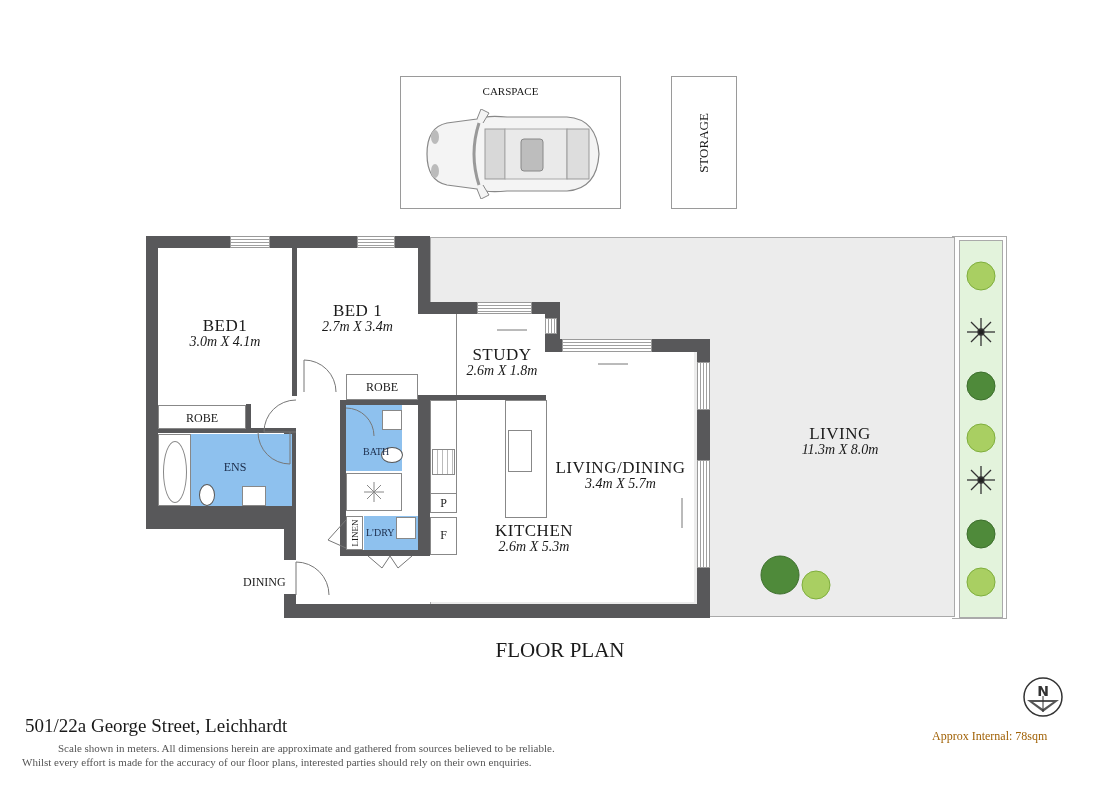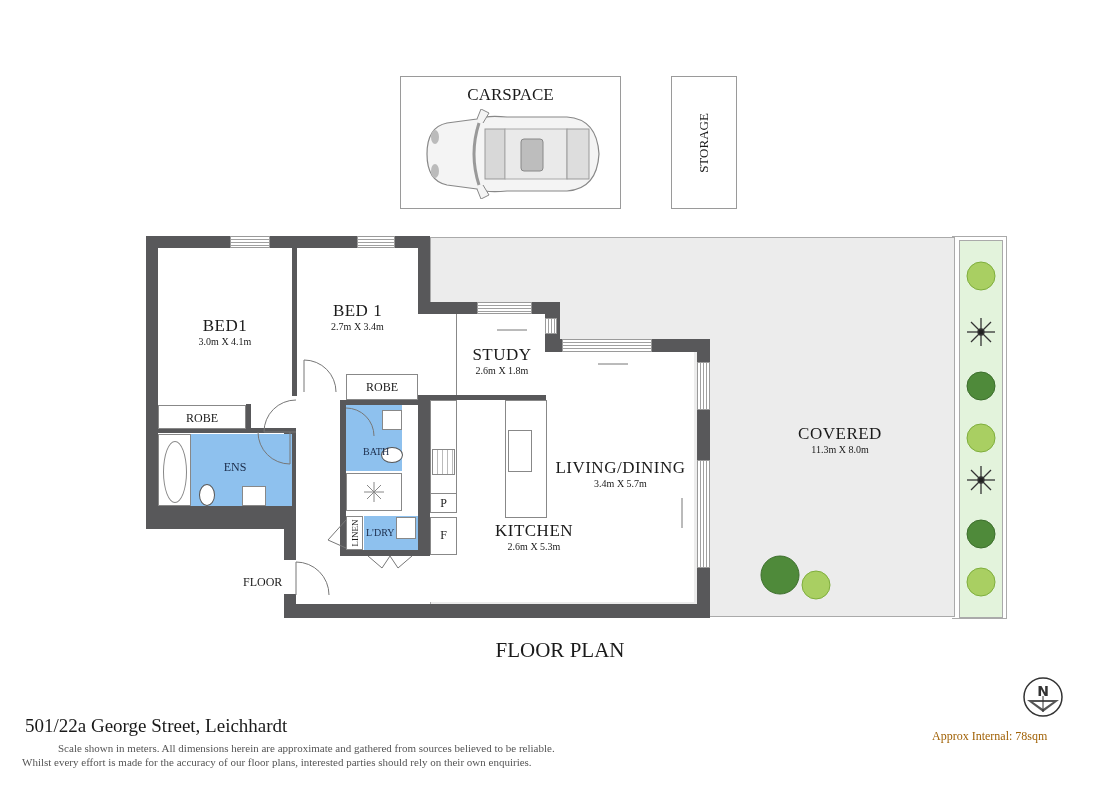--- a/index.html
+++ b/index.html
@@ -4,30 +4,30 @@
 <style>
   html,body{margin:0;padding:0;background:#ffffff;}
   body{width:1120px;height:792px;position:relative;overflow:hidden;font-family:"DejaVu Serif","Liberation Serif",serif;color:#1a1a1a;}
   .abs{position:absolute;}
   .wall{position:absolute;background:#58585a;}
   .win{position:absolute;background:#fff;border:1px solid #9a9a9a;box-sizing:border-box;}
   .win.h{background:repeating-linear-gradient(to bottom,#fff 0,#fff 2px,#a0a0a0 2px,#a0a0a0 3px);}
   .win.v{background:repeating-linear-gradient(to right,#fff 0,#fff 2px,#a0a0a0 2px,#a0a0a0 3px);}
   .lbl{position:absolute;text-align:center;font-family:"Liberation Serif","DejaVu Serif",serif;color:#1a1a1a;white-space:nowrap;}
   .room-name{font-size:17px;letter-spacing:0.5px;line-height:19px;}
-  .room-dim{font-size:10px;line-height:14px;}
+  .room-dim{font-size:14px;line-height:14px;font-style:italic;}
   .small{font-size:12px;}
   .blue{position:absolute;background:#8ec1ee;}
   .thin{position:absolute;border:1px solid #888;box-sizing:border-box;background:#fff;}
 </style>
 </head>
 <body>
 
 <div class="abs" style="left:400px;top:76px;width:221px;height:133px;border:1px solid #9a9a9a;box-sizing:border-box;">
-  <div class="lbl small" style="left:0;right:0;top:8px;font-size:17px;">CARSPACE</div>
+  <div class="lbl small" style="left:0;right:0;top:8px;font-size:11px;">CARSPACE</div>
   <svg class="abs" style="left:16px;top:32px" width="190" height="90" viewBox="0 0 190 90">
     <path d="M10 45 Q10 18 30 14 L60 10 Q70 6 90 8 L150 8 Q180 10 182 45 Q180 80 150 82 L90 82 Q70 84 60 80 L30 76 Q10 72 10 45 Z" fill="#f4f4f4" stroke="#888" stroke-width="1.2"></path>
     <path d="M62 14 Q52 45 62 76" fill="none" stroke="#999" stroke-width="3"></path>
     <rect x="68" y="20" width="20" height="50" fill="#d8d8d8" stroke="#999"></rect>
     <rect x="88" y="20" width="62" height="50" fill="#eaeaea" stroke="#aaa"></rect>
     <rect x="104" y="30" width="22" height="32" rx="3" fill="#bdbdbd" stroke="#888"></rect>
     <rect x="150" y="20" width="22" height="50" fill="#ddd" stroke="#999"></rect>
     <ellipse cx="18" cy="28" rx="4" ry="7" fill="#bbb"></ellipse>
     <ellipse cx="18" cy="62" rx="4" ry="7" fill="#bbb"></ellipse>
     <path d="M60 10 L64 0 L72 4 L66 14" fill="#f4f4f4" stroke="#888"></path>
@@ -72,21 +72,21 @@
   <g>
       <circle cx="21" cy="342" r="14" fill="#a9cf62" stroke="#7fae3c"></circle>
     </g>
 </svg>
 <svg class="abs" style="left:758px;top:553px" width="80" height="50">
   <circle cx="22" cy="22" r="19" fill="#4f8a3a" stroke="#3c6e2c"></circle>
   <circle cx="58" cy="32" r="14" fill="#a9cf62" stroke="#7fae3c"></circle>
 </svg>
 
 <div class="lbl" style="left:780px;top:424px;width:120px;">
-  <div class="room-name">COVERED</div>
+  <div class="room-name">LIVING</div>
   <div class="room-dim">11.3m X 8.0m</div>
 </div>
 
 <div class="abs" style="left:158px;top:248px;width:272px;height:270px;background:#fff;"></div>
 <div class="abs" style="left:296px;top:350px;width:398px;height:252px;background:#fff;"></div>
 <div class="abs" style="left:430px;top:313px;width:130px;height:40px;background:#fff;"></div>
 
 <div class="wall" style="left:146px;top:236px;width:12px;height:293px;"></div>
 <div class="wall" style="left:146px;top:236px;width:284px;height:12px;"></div>
 <div class="wall" style="left:418px;top:236px;width:12px;height:78px;"></div>
@@ -192,21 +192,21 @@
   <div class="room-dim">2.6m X 1.8m</div>
 </div>
 <div class="lbl" style="left:548px;top:458px;width:145px;">
   <div class="room-name">LIVING/DINING</div>
   <div class="room-dim">3.4m X 5.7m</div>
 </div>
 <div class="lbl" style="left:460px;top:521px;width:92px;margin-left:28px;">
   <div class="room-name">KITCHEN</div>
   <div class="room-dim">2.6m X 5.3m</div>
 </div>
-<div class="lbl small" style="left:243px;top:575px;">FLOOR</div>
+<div class="lbl small" style="left:243px;top:575px;">DINING</div>
 
 <div class="lbl" style="left:460px;top:638px;width:200px;font-size:21px;">FLOOR PLAN</div>
 
 <div class="abs" style="left:25px;top:715px;font-family:'Liberation Serif',serif;font-size:19px;color:#1a1a1a;">501/22a George Street, Leichhardt</div>
 <div class="abs" style="left:22px;top:742px;font-family:'Liberation Serif',serif;font-size:11px;color:#555;margin-left:36px;">Scale shown in meters. All dimensions herein are approximate and gathered from sources believed to be reliable.</div>
 <div class="abs" style="left:22px;top:756px;font-family:'Liberation Serif',serif;font-size:11px;color:#555;">Whilst every effort is made for the accuracy of our floor plans, interested parties should rely on their own enquiries.</div>
 
 <svg class="abs" style="left:1022px;top:676px" width="42" height="42" viewBox="0 0 42 42">
   <circle cx="21" cy="21" r="19" fill="#fff" stroke="#333" stroke-width="1.5"></circle>
   <path d="M5 24 L21 36 L37 24 Z" fill="#555"></path>

